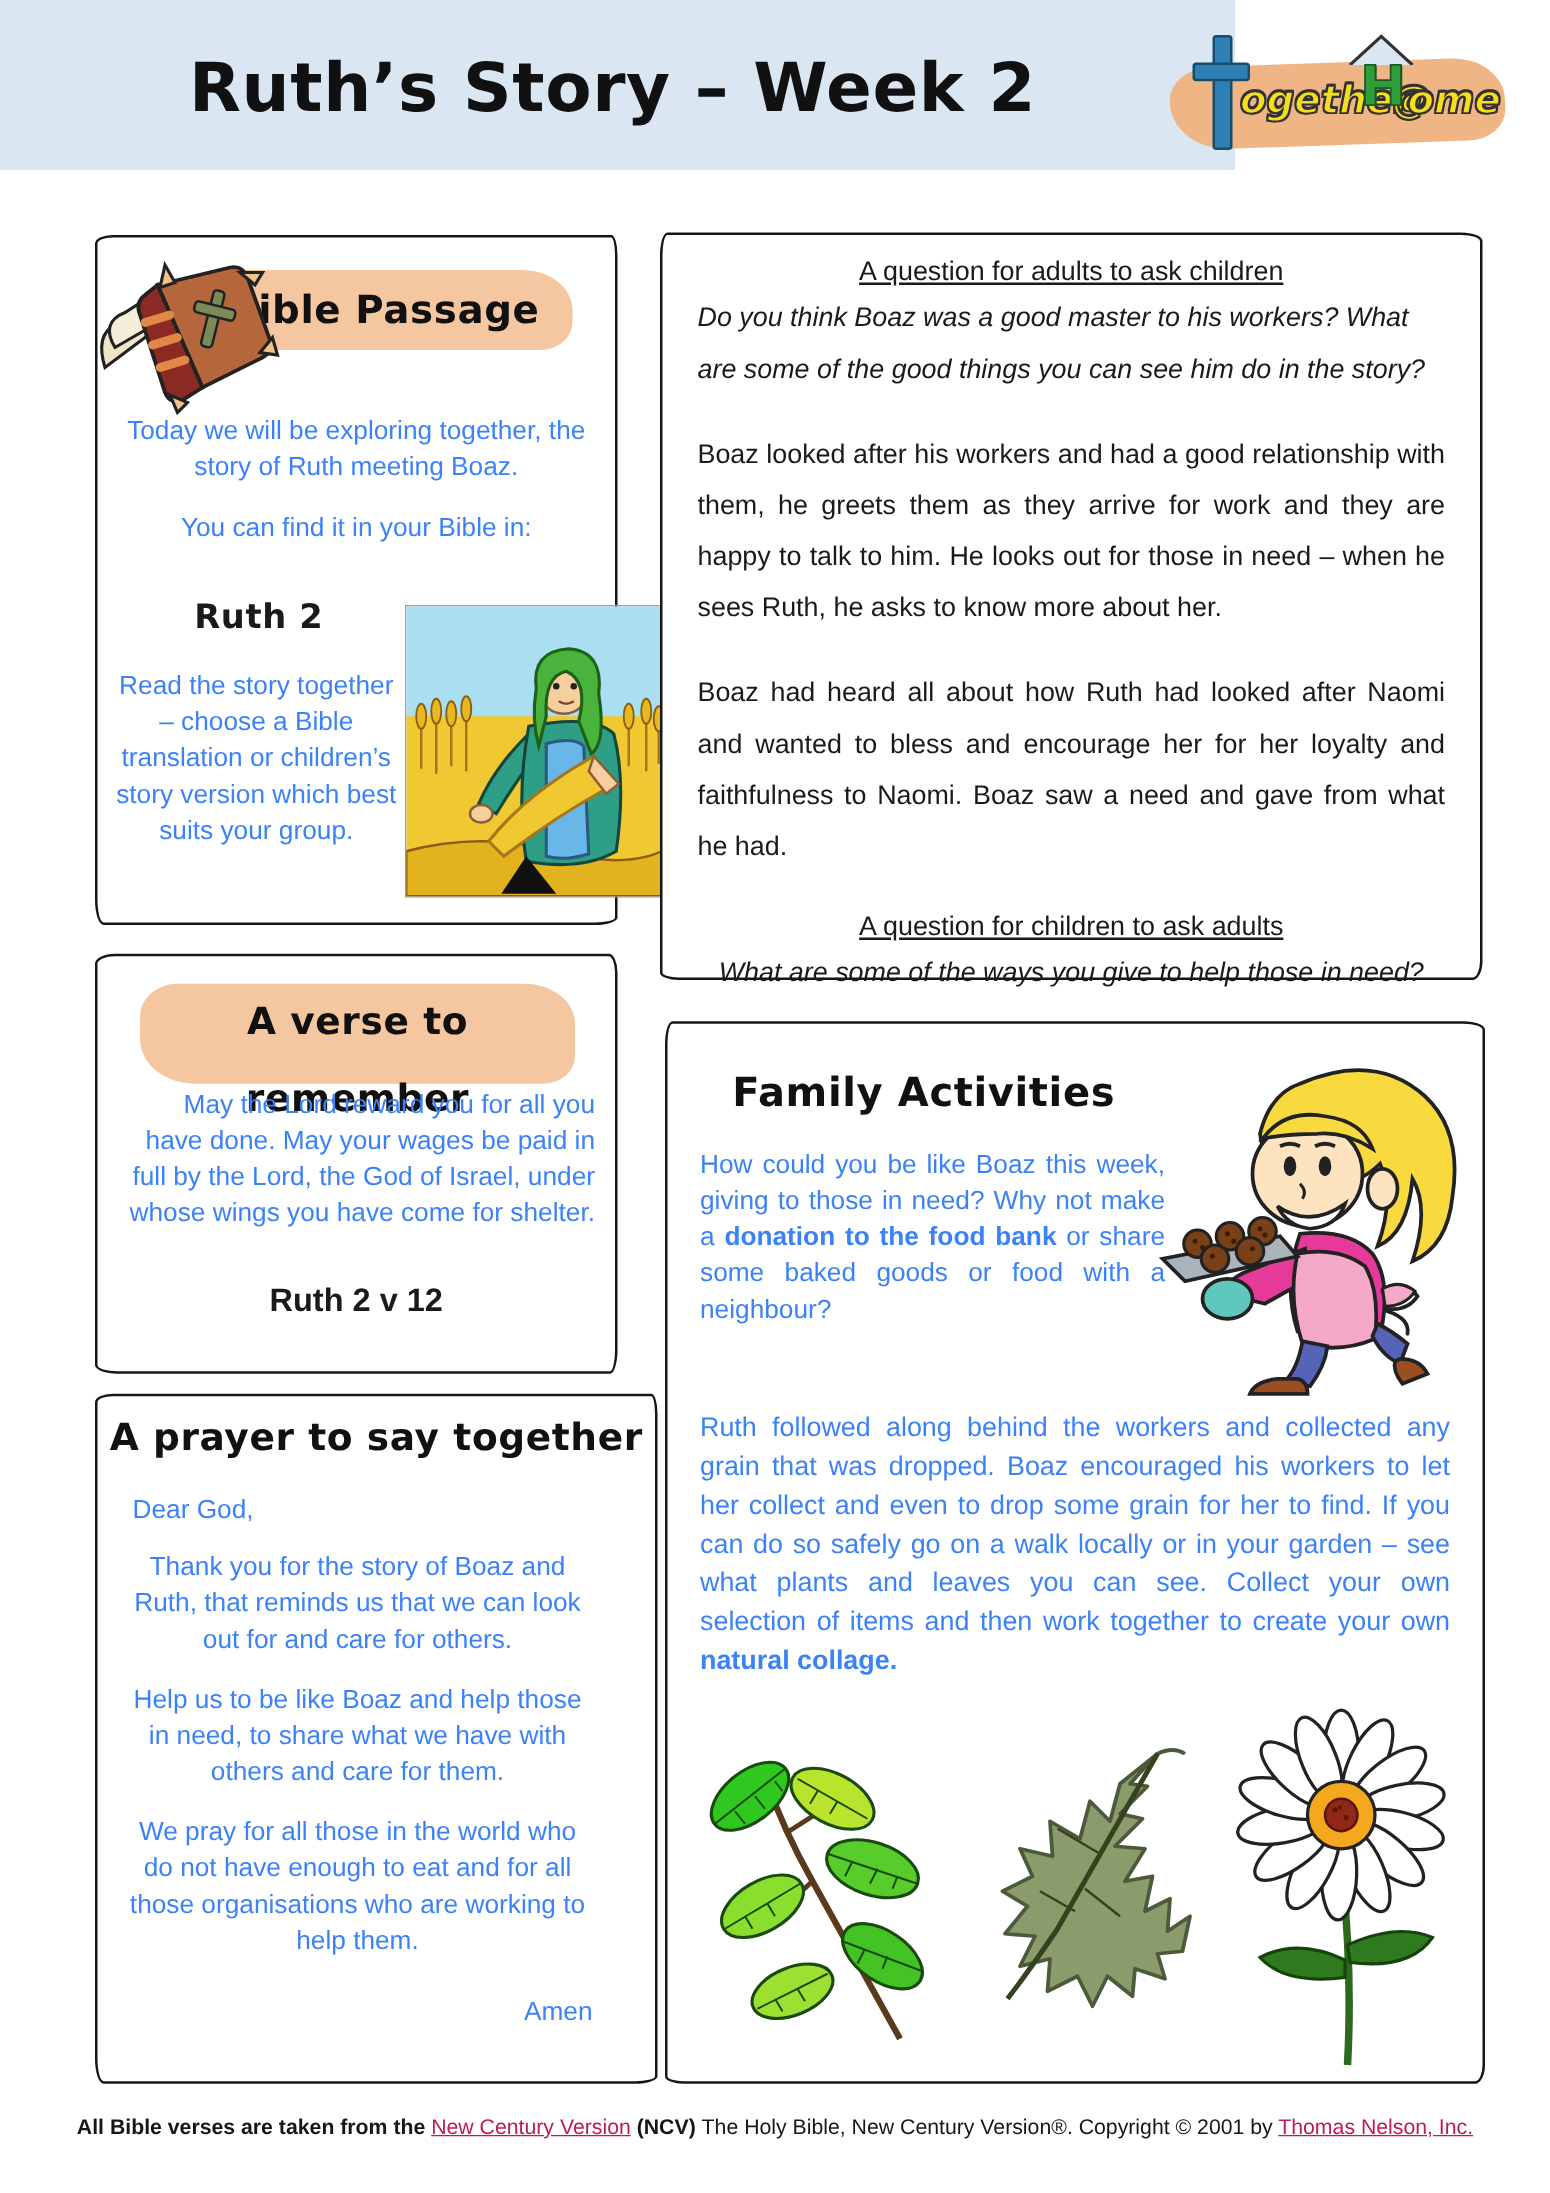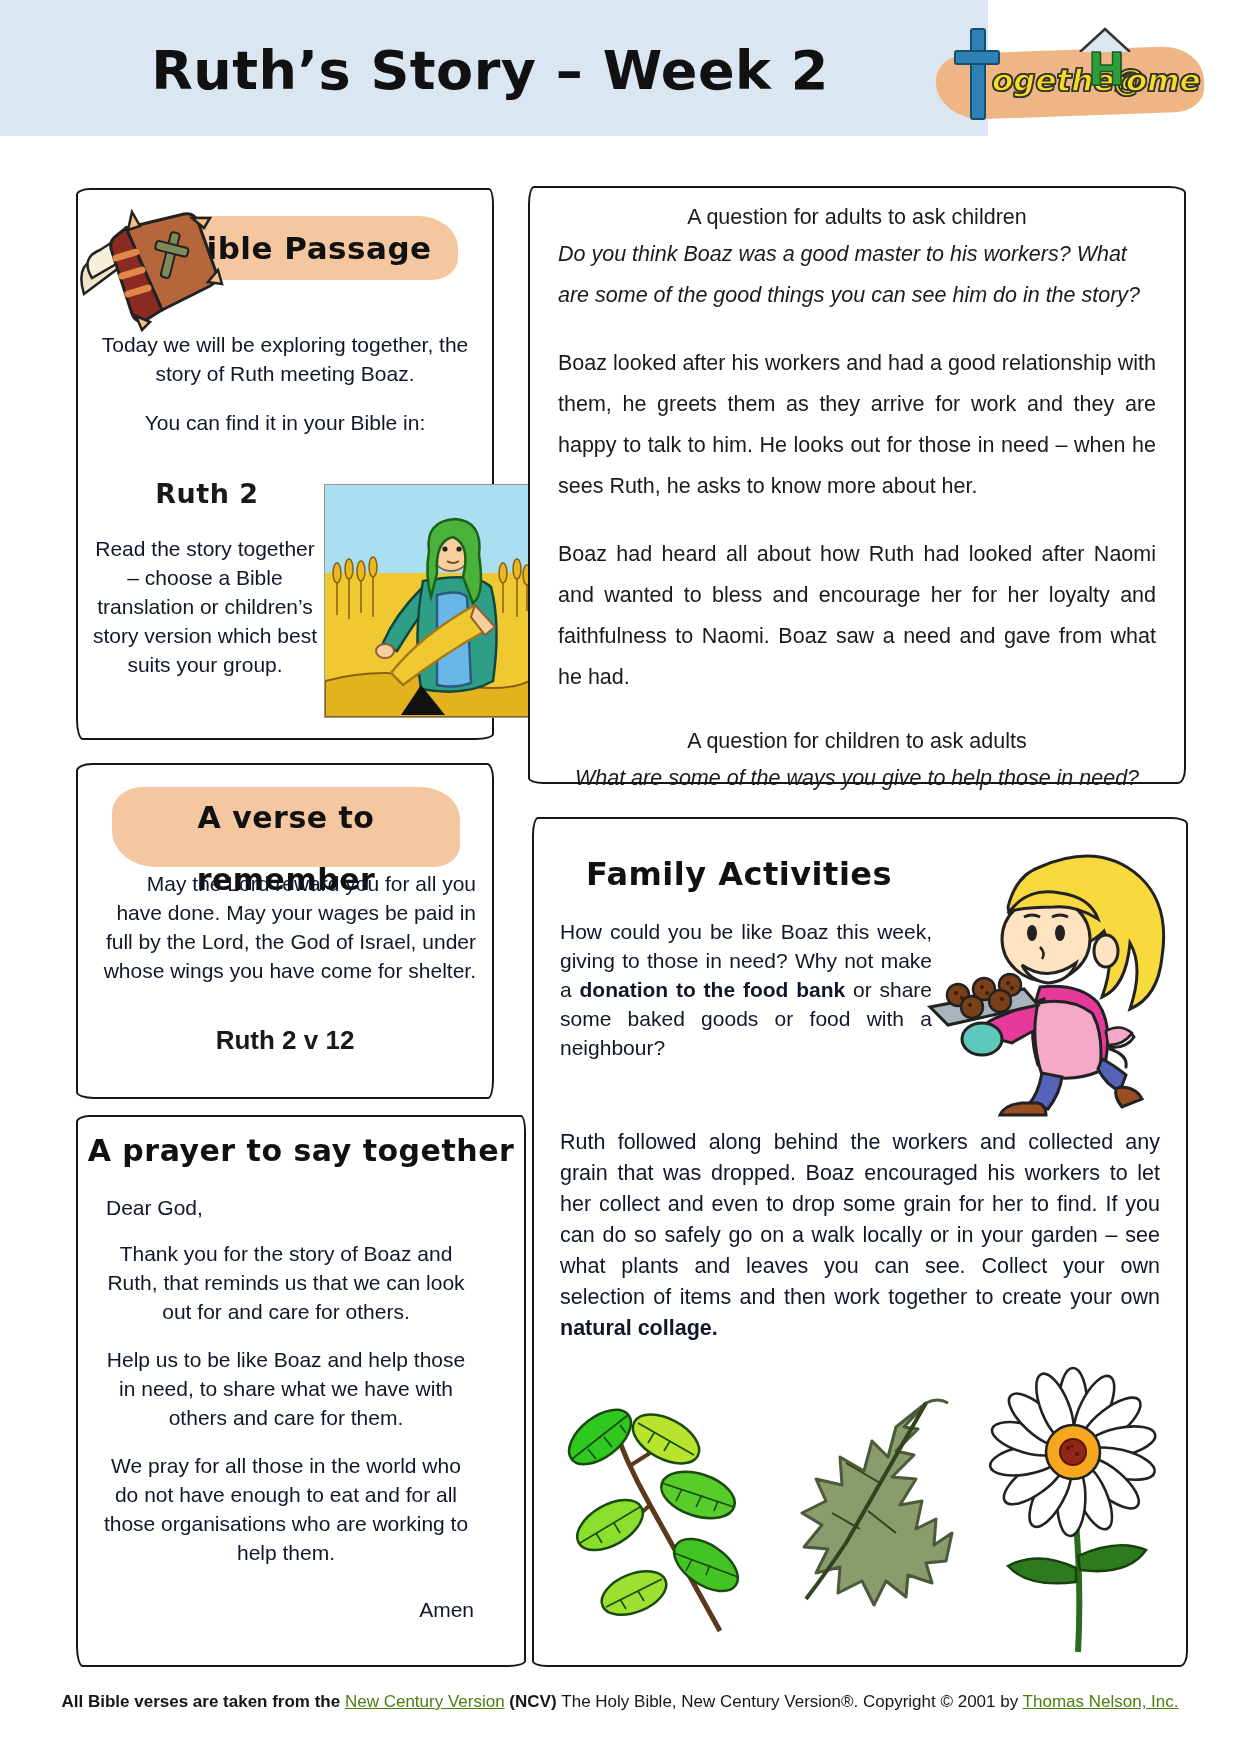--- a/index.html
+++ b/index.html
@@ -27,24 +27,24 @@
 
   
   .sketch{position:absolute;background:#fff;border:2.6px solid #161616;}
   .r1{border-radius:14px 5px 18px 7px/7px 16px 6px 20px;}
   .r2{border-radius:6px 17px 8px 15px/18px 7px 15px 6px;}
   .r3{border-radius:16px 7px 6px 18px/8px 15px 19px 7px;}
 
   .banner{background:#f5c7a0;border-radius:30px 40px 26px 44px/26px 32px 22px 36px;}
   .box-title{color:#111;text-align:center;}
 
-  .body-txt{font-size:21px;line-height:29px;color:#0f172a;}
+  .body-txt{font-size:21px;line-height:29px;color:#3b82f6;}
   .just{text-align:justify;}
   .ctr{text-align:center;}
-  .und{}
+  .und{text-decoration:underline;}
   .ital{font-style:italic;}
   .bold{font-weight:bold;}
 
   
   .bible-book{position:absolute;left:-12px;top:8px;width:158px;height:158px;}
   .bible-banner{position:absolute;left:78px;top:26px;width:302px;height:64px;}
   .bible-banner-title{font-size:31px;line-height:64px;}
   .bible-row{position:absolute;left:14px;top:282px;width:398px;}
   .ruth-img{position:absolute;left:232px;top:12px;width:212px;height:232px;border:1px solid #999;}
 
@@ -67,21 +67,21 @@
   
   .fam-title{position:absolute;left:0;top:36px;width:410px;font-size:32px;}
   .fam-girl{position:absolute;right:8px;top:28px;width:258px;height:272px;}
   .fam-p1{position:absolute;left:26px;top:98px;width:372px;}
   .fam-p2{position:absolute;left:26px;top:308px;width:600px;}
   .leaves{position:absolute;left:24px;top:540px;width:610px;height:300px;
           display:flex;align-items:center;justify-content:space-between;}
 
   
   .footer{position:absolute;left:0;top:1692px;width:1240px;text-align:center;font-size:17px;color:#161616;}
-  .flink{color:#4d7c0f;text-decoration:underline;cursor:pointer;}
+  .flink{color:#be185d;text-decoration:underline;cursor:pointer;}
 </style>
 </head>
 <body>
 
 <div class="page">
 
   <div class="header-band">
     <div class="main-title comic">Ruth’s Story – Week 2</div>
     <div class="logo">
       <div class="logo-banner"></div>

